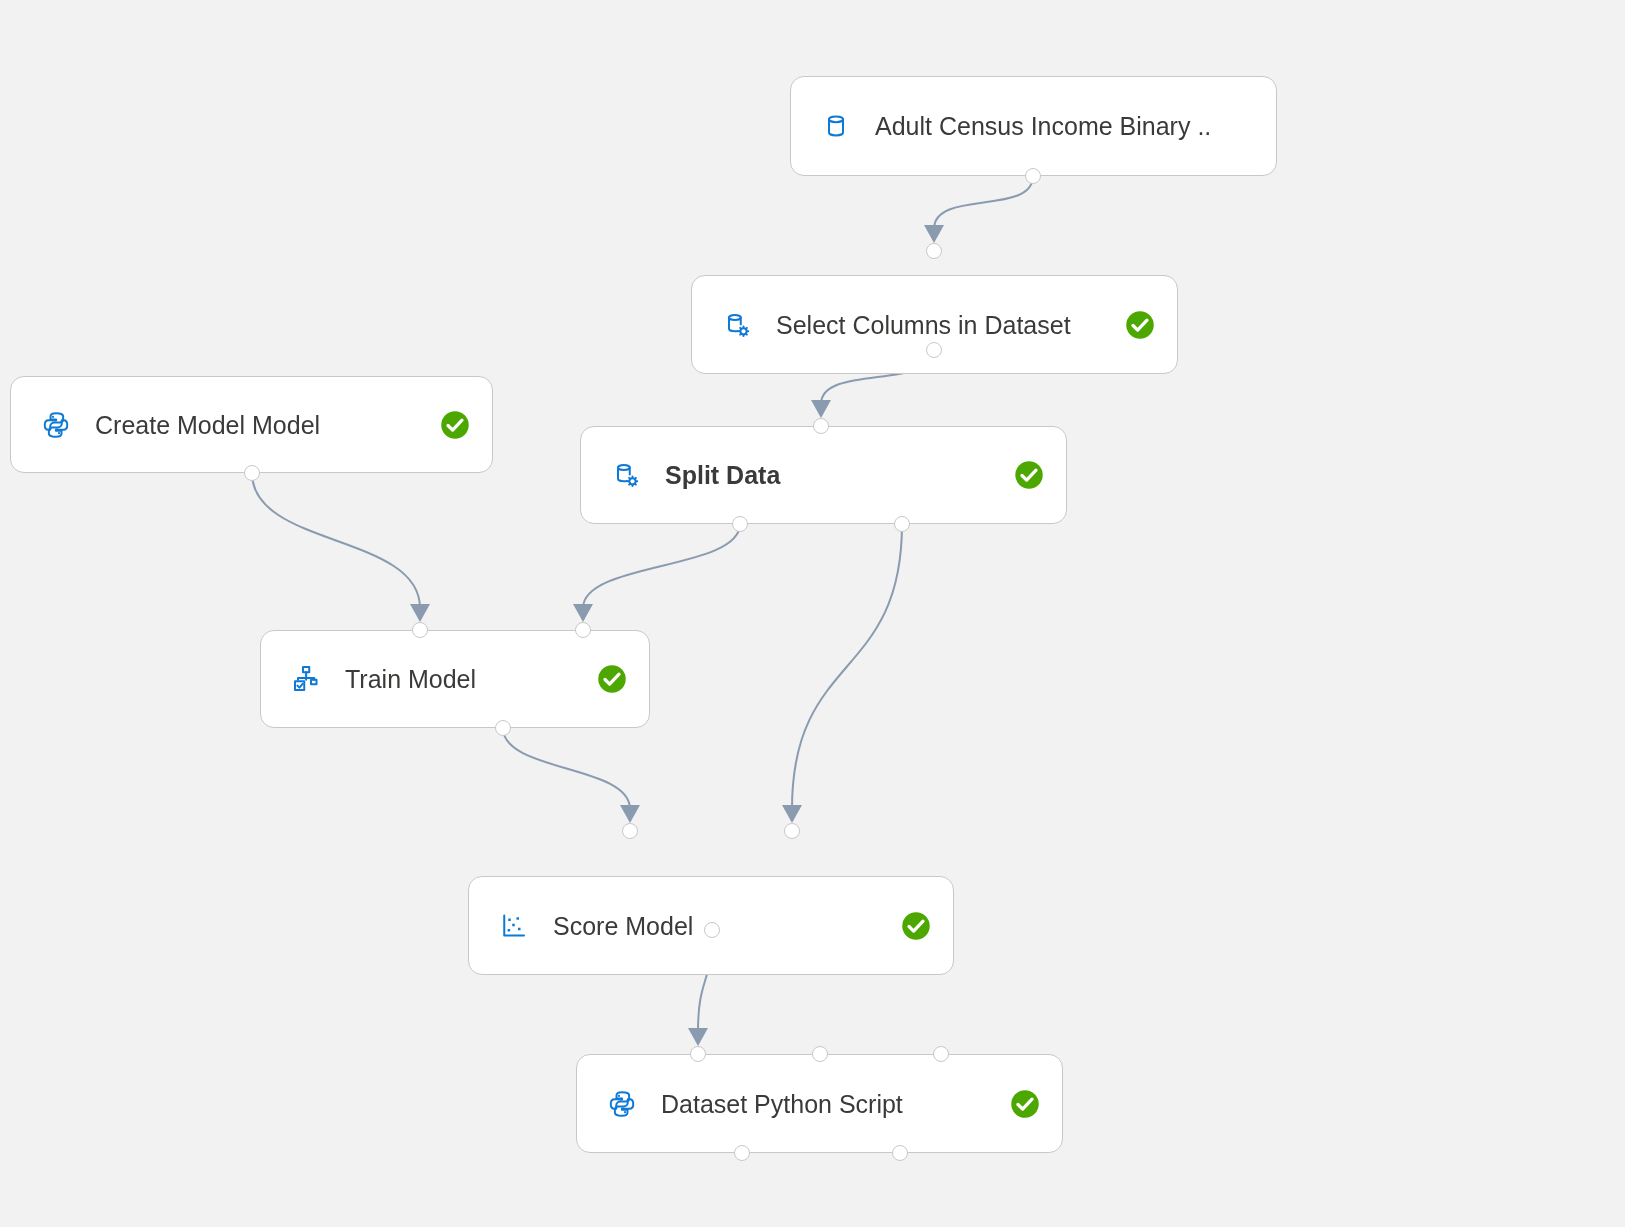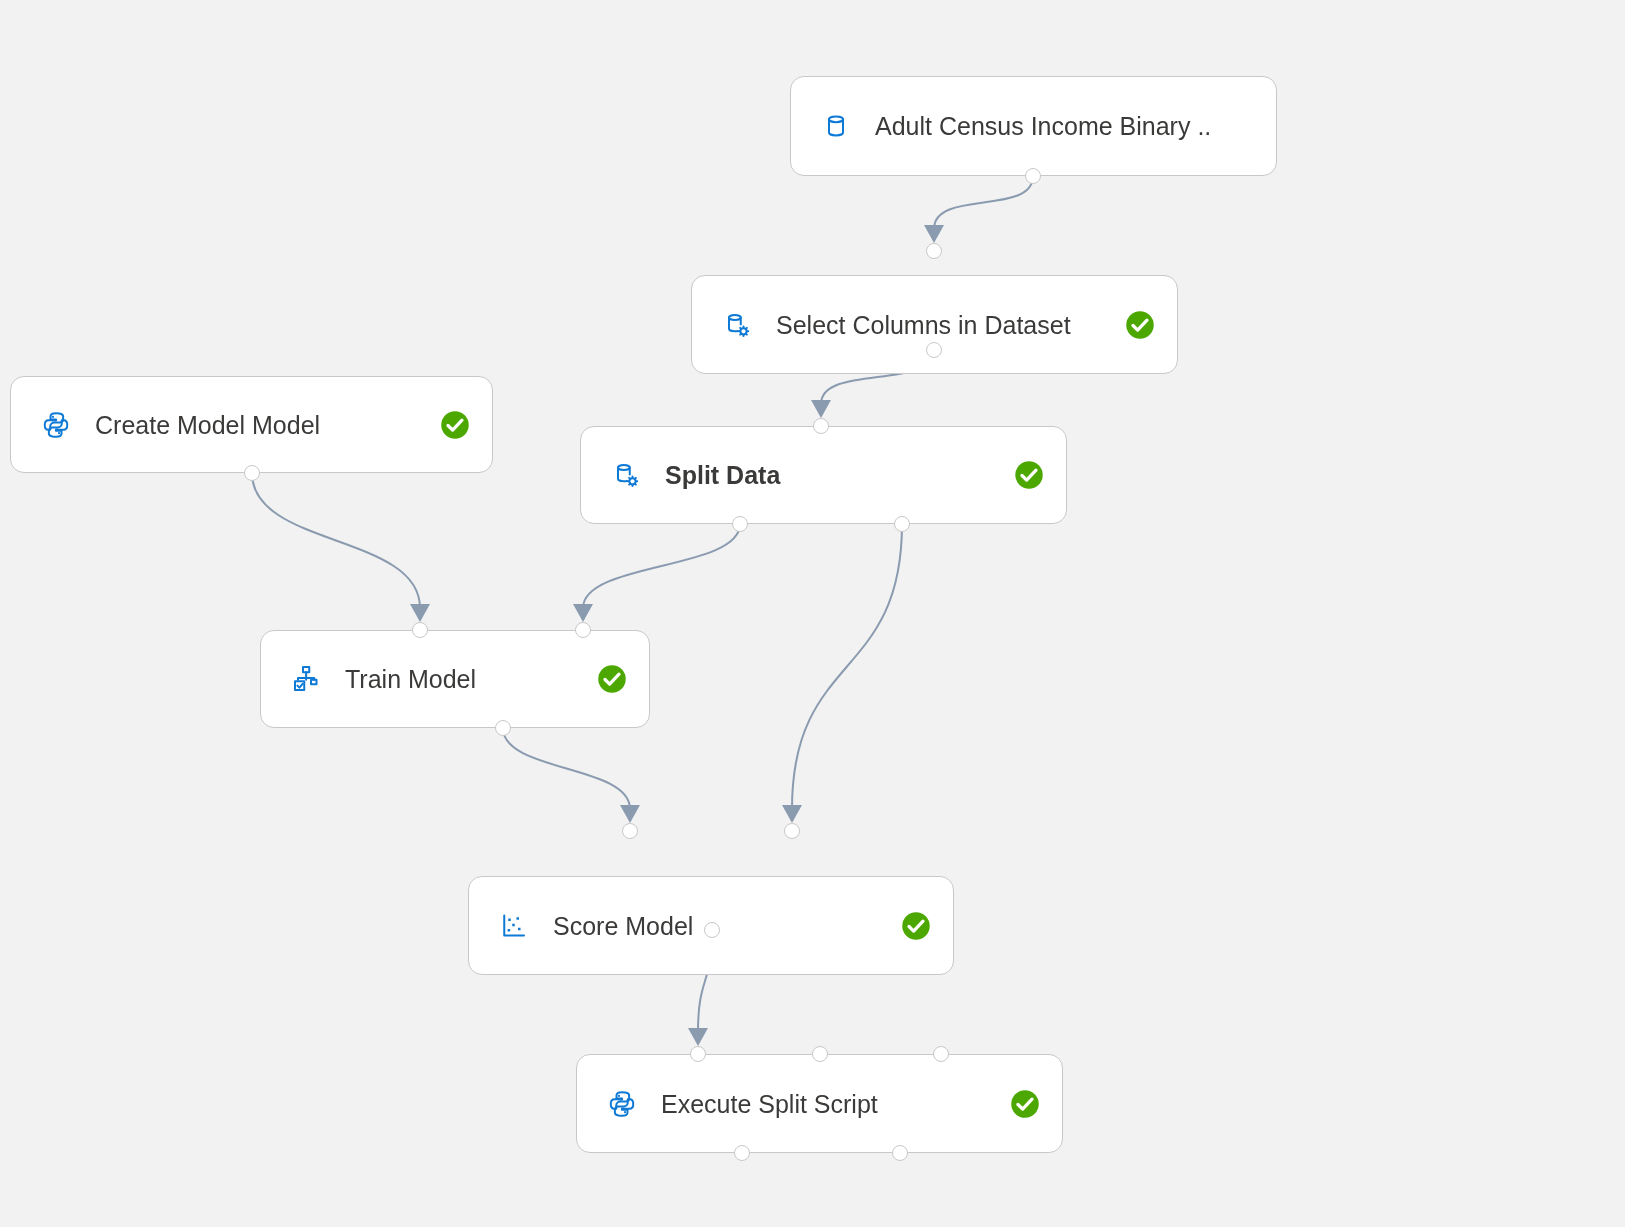--- a/index.html
+++ b/index.html
@@ -211,21 +211,21 @@
     <div class="port" style="left: 712px; top: 930px;"></div>
     <div class="node" style="left: 576px; top: 1054px; width: 487px; height: 99px;">
       <span class="node-icon">
         <svg viewBox="0 0 24 24" width="30" height="30">
           <path d="M11.9 2.6 c-2.6 0 -4.3 0.9 -4.3 2.6 v2.3 h4.5 v0.7 H6.0 C4.2 8.2 3.0 9.6 3.0 12.0 c0 2.4 1.0 3.8 2.8 3.8 h1.6 v-2.6 c0 -1.8 1.5 -3.2 3.3 -3.2 h4.2 c1.6 0 2.8 -1.2 2.8 -2.7 V5.2 c0 -1.5 -1.4 -2.2 -3.0 -2.45 -0.9 -0.1 -1.9 -0.15 -2.8 -0.15 z" fill="none" stroke="#0f7ad6" stroke-width="1.6" stroke-linecap="round" stroke-linejoin="round"></path>
           <circle cx="9.6" cy="5.5" r="0.85" fill="#0f7ad6" stroke="none"></circle>
           <path d="M12.1 21.4 c2.6 0 4.3 -0.9 4.3 -2.6 v-2.3 h-4.5 v-0.7 h6.1 c1.8 0 3.0 -1.4 3.0 -3.8 c0 -2.4 -1.0 -3.8 -2.8 -3.8 h-1.6 v2.6 c0 1.8 -1.5 3.2 -3.3 3.2 H9.1 c-1.6 0 -2.8 1.2 -2.8 2.7 v2.1 c0 1.5 1.4 2.2 3.0 2.45 0.9 0.1 1.9 0.15 2.8 0.15 z" fill="none" stroke="#0f7ad6" stroke-width="1.6" stroke-linecap="round" stroke-linejoin="round"></path>
           <circle cx="14.4" cy="18.5" r="0.85" fill="#0f7ad6" stroke="none"></circle>
         </svg>
       </span>
-      <span class="node-title">Execute Split Script</span>
+      <span class="node-title">Dataset Python Script</span>
       <span class="node-status">
         <svg viewBox="0 0 24 24" width="30" height="30">
           <circle cx="12" cy="12" r="11" fill="#4ca800"></circle>
           <path d="M6.4 12.4 l3.7 3.7 l7.5 -8.0" fill="none" stroke="#ffffff" stroke-width="2.6" stroke-linecap="round" stroke-linejoin="round"></path>
         </svg>
       </span>
     </div>
     <div class="port" style="left: 698px; top: 1054px;"></div>
     <div class="port" style="left: 820px; top: 1054px;"></div>
     <div class="port" style="left: 941px; top: 1054px;"></div>

